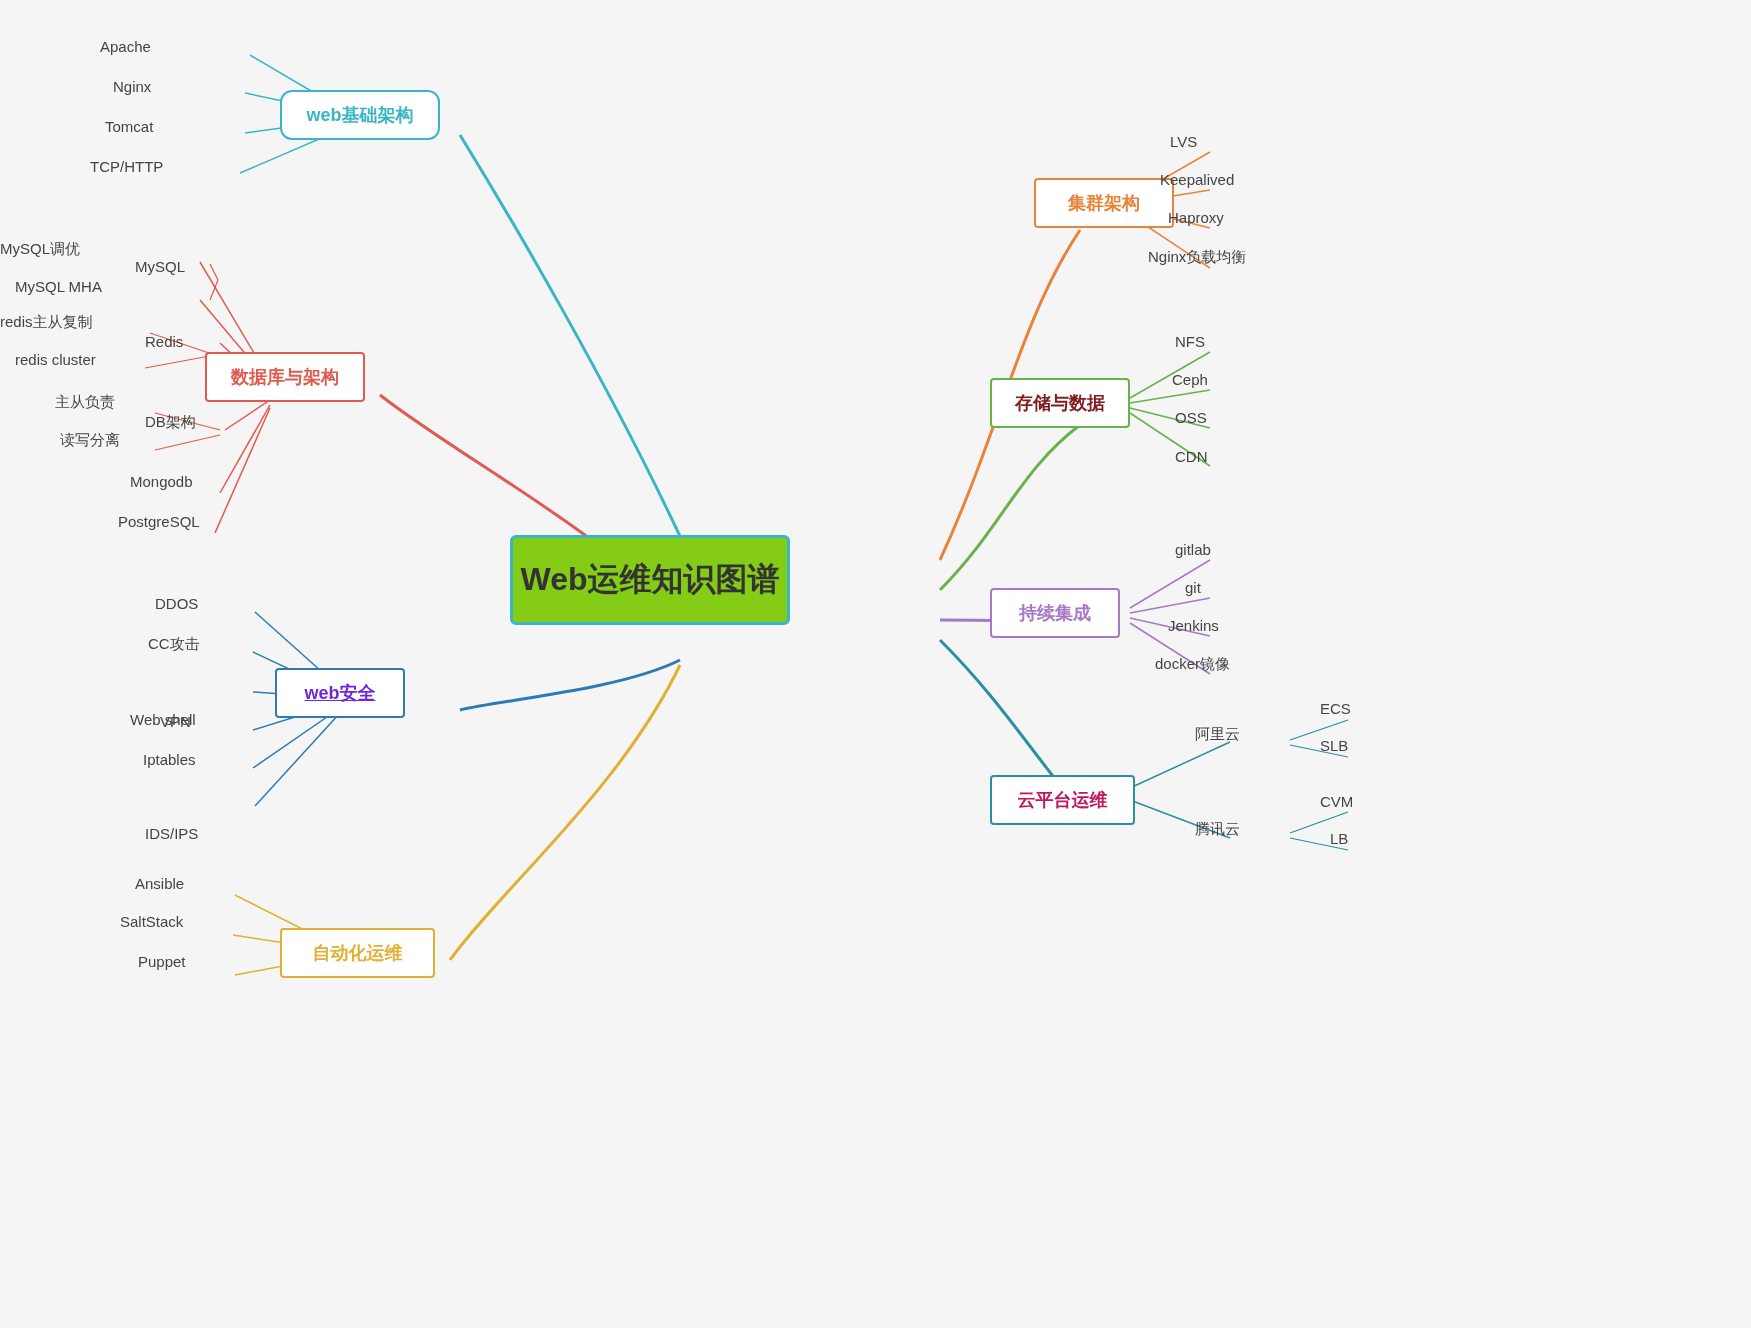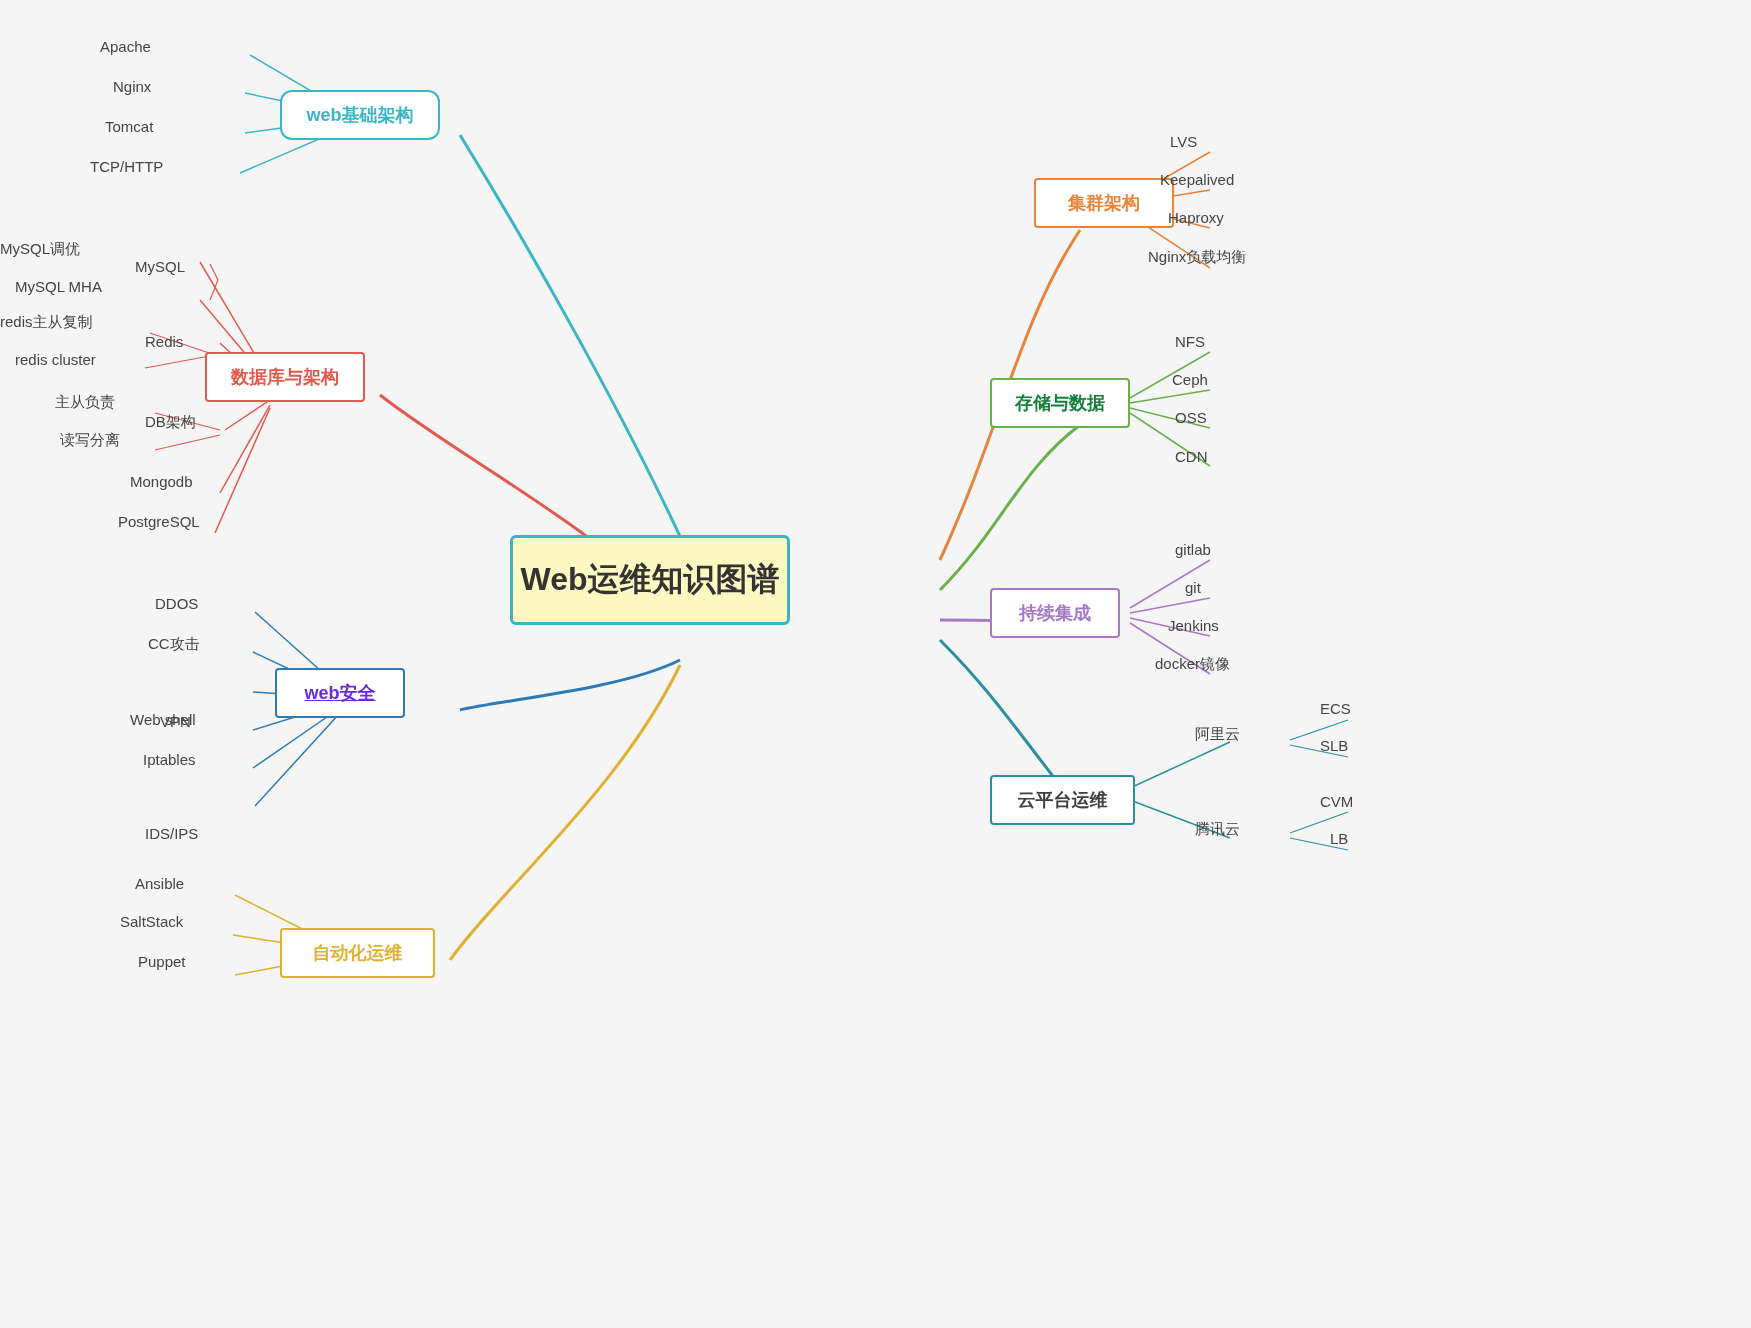--- a/index.html
+++ b/index.html
@@ -27,21 +27,21 @@
       position: absolute;
       display: flex;
       align-items: center;
       justify-content: center;
       text-align: center;
       font-size: 16px;
       white-space: nowrap;
     }
     .node-center {
       border: 3px solid #3ab5c6;
-      background: #fef9c3;
+      background: #84cc16;
       border-radius: 6px;
       padding: 20px 40px;
       font-size: 32px;
       font-weight: bold;
       color: #333;
     }
     .node-branch {
       border: 2px solid;
       border-radius: 4px;
       padding: 8px 18px;
@@ -51,24 +51,24 @@
     }
     .node-leaf {
       font-size: 15px;
       color: #444;
       background: transparent;
     }
     
     .color-teal { border-color: #3ab5c6; color: #3ab5c6; }
     .color-red { border-color: #e05a4e; color: #e05a4e; }
     .color-orange { border-color: #e8843a; color: #e8843a; }
-    .color-green { border-color: #6ab04c; color: #15803d; font-family: Liberation Mono, monospace; }
+    .color-green { border-color: #6ab04c; color: #7f1d1d; font-family: Liberation Mono, monospace; }
     .color-purple { border-color: #a678c8; color: #a678c8; }
     .color-blue-dark { border-color: #2d7ab5; color: #6d28d9; text-decoration: underline; }
-    .color-teal-dark { border-color: #2a8fa0; color: #404040; }
+    .color-teal-dark { border-color: #2a8fa0; color: #be185d; }
     .color-yellow { border-color: #e0b030; color: #e0b030; }
   </style>
 </head>
 <body>
 
 <div class="mind-map">
   <svg class="connections">
 
     <path d="M 700 580 C 620 400, 500 200, 460 135" stroke="#3ab5c6" stroke-width="3" fill="none"></path>
 

